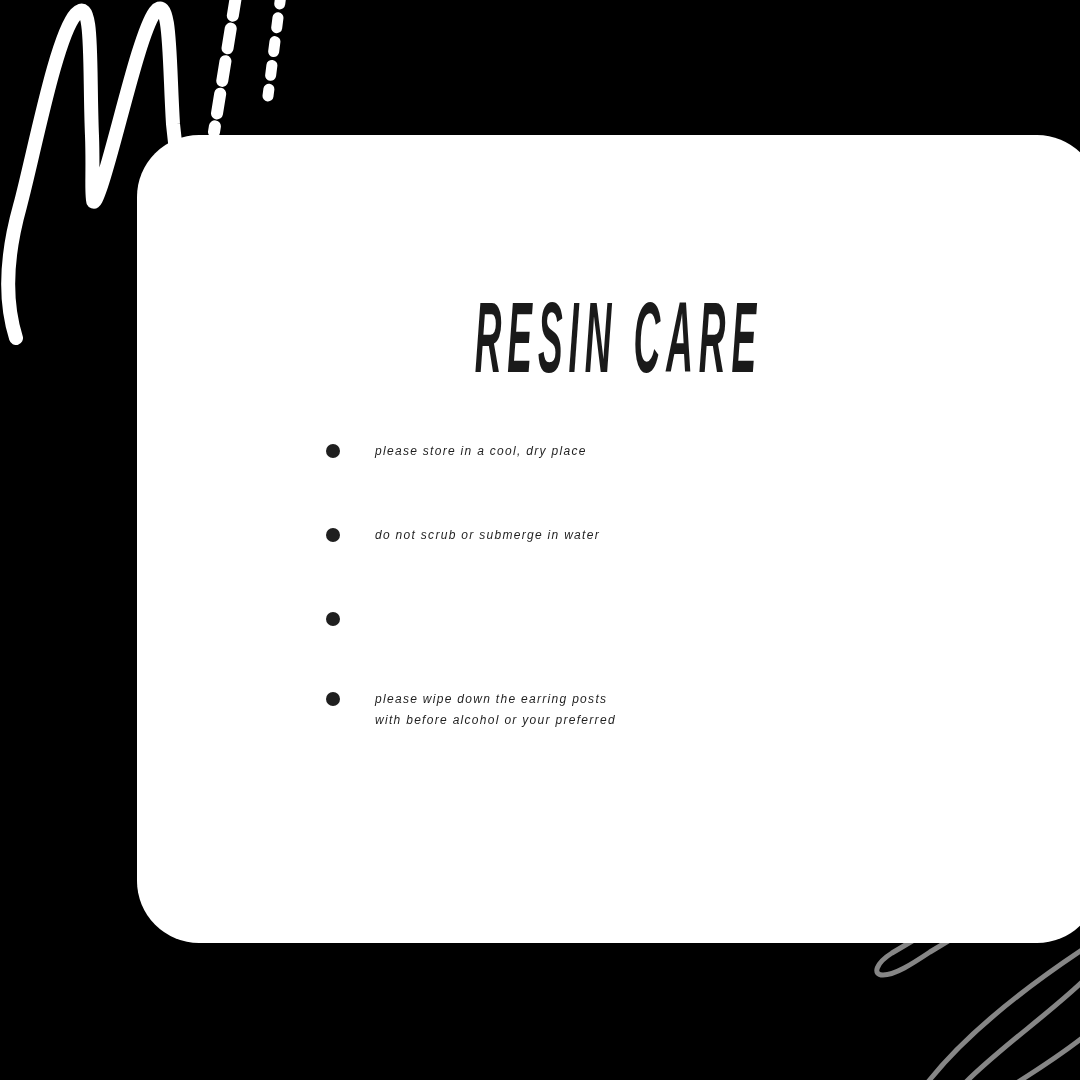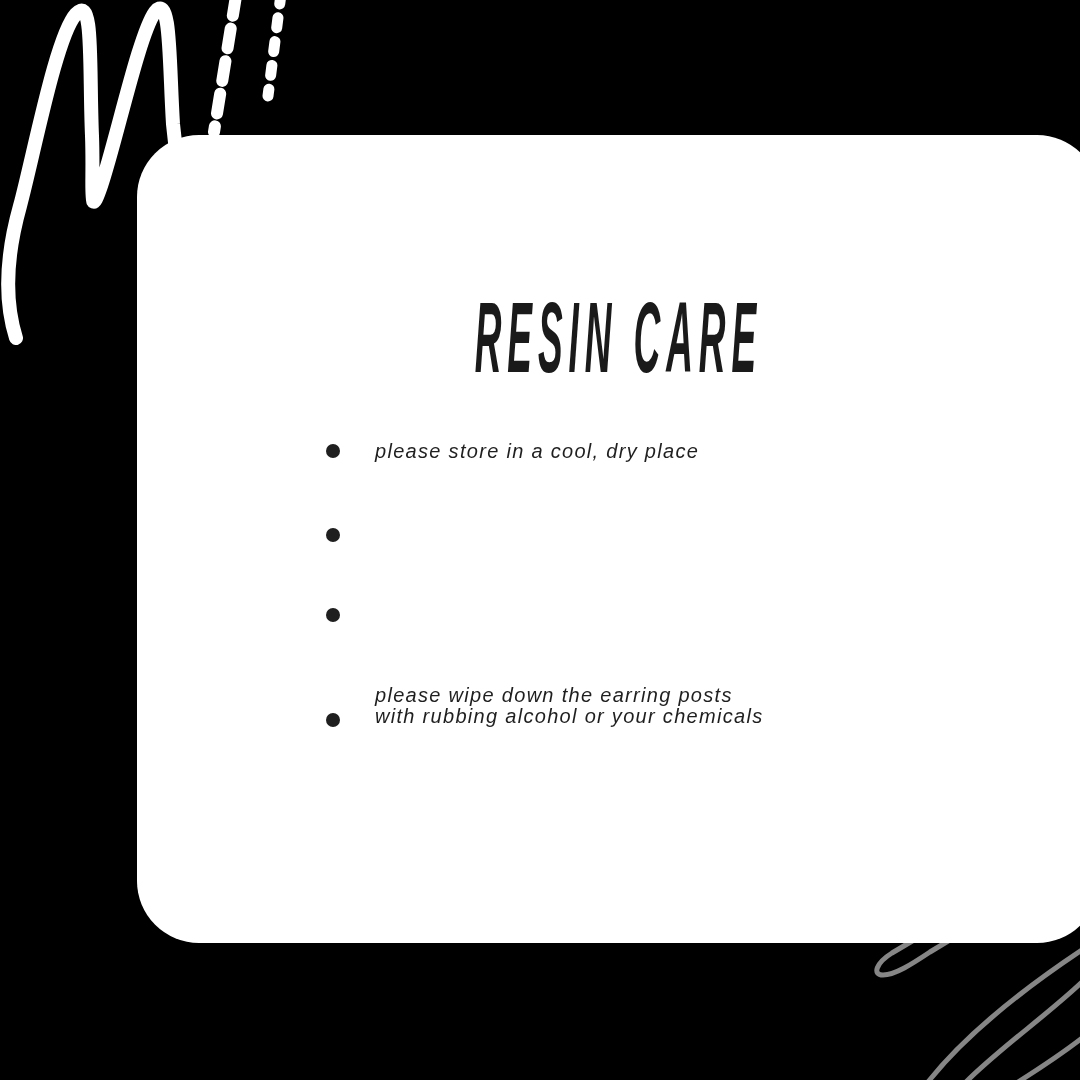--- a/index.html
+++ b/index.html
@@ -24,27 +24,27 @@
     position:absolute;top:152px;left:0;width:100%;margin:0;
     text-align:center;font-size:100px;font-weight:700;line-height:1;
     color:var(--title-text,#1a1a1a);
   }
   .title .stretch{
     display:inline-block;transform:scaleX(0.37);transform-origin:50% 50%;
     letter-spacing:0.16em;white-space:nowrap;
   }
   .bullets{position:absolute;left:189px;top:306px;margin:0;padding:0;list-style:none;}
   .bullets li{display:flex;align-items:flex-start;margin-bottom:63px;}
-  .bullets li:last-child{margin-bottom:4px;align-items:flex-end;}
+  .bullets li:last-child{margin-bottom:4px;}
   .dot{
     flex:0 0 14px;width:14px;height:14px;border-radius:50%;
     background:var(--body-text,#1f1f1f);margin-top:3px;margin-right:35px;
   }
   .txt{
-    font-size:20px;line-height:21px;letter-spacing:1.3px;font-weight:400;
+    font-size:12px;line-height:21px;letter-spacing:1.3px;font-weight:400;
     color:var(--body-text,#1f1f1f);white-space:nowrap;
   }
   .txt span{display:block;}
 </style>
 </head>
 <body>
 
 <div class="canvas">
 
   <svg class="scribble-tl" width="300" height="345" viewBox="0 0 300 345" aria-hidden="true">
@@ -68,27 +68,30 @@
 
     <ul class="bullets">
       <li>
         <span class="dot"></span>
         <span class="txt">
           <span>please store in a cool, dry place</span>
         </span>
       </li>
       <li>
         <span class="dot"></span>
+        <span class="txt">
+          <span>do not scrub or submerge in water</span>
+        </span>
       </li>
       <li>
         <span class="dot"></span>
       </li>
       <li>
         <span class="dot"></span>
         <span class="txt">
           <span>please wipe down the earring posts</span>
-          <span>with rubbing alcohol or your chemicals</span>
+          <span>with before alcohol or your preferred</span>
         </span>
       </li>
     </ul>
   </div>
 
 </div>
 
 </body></html>

